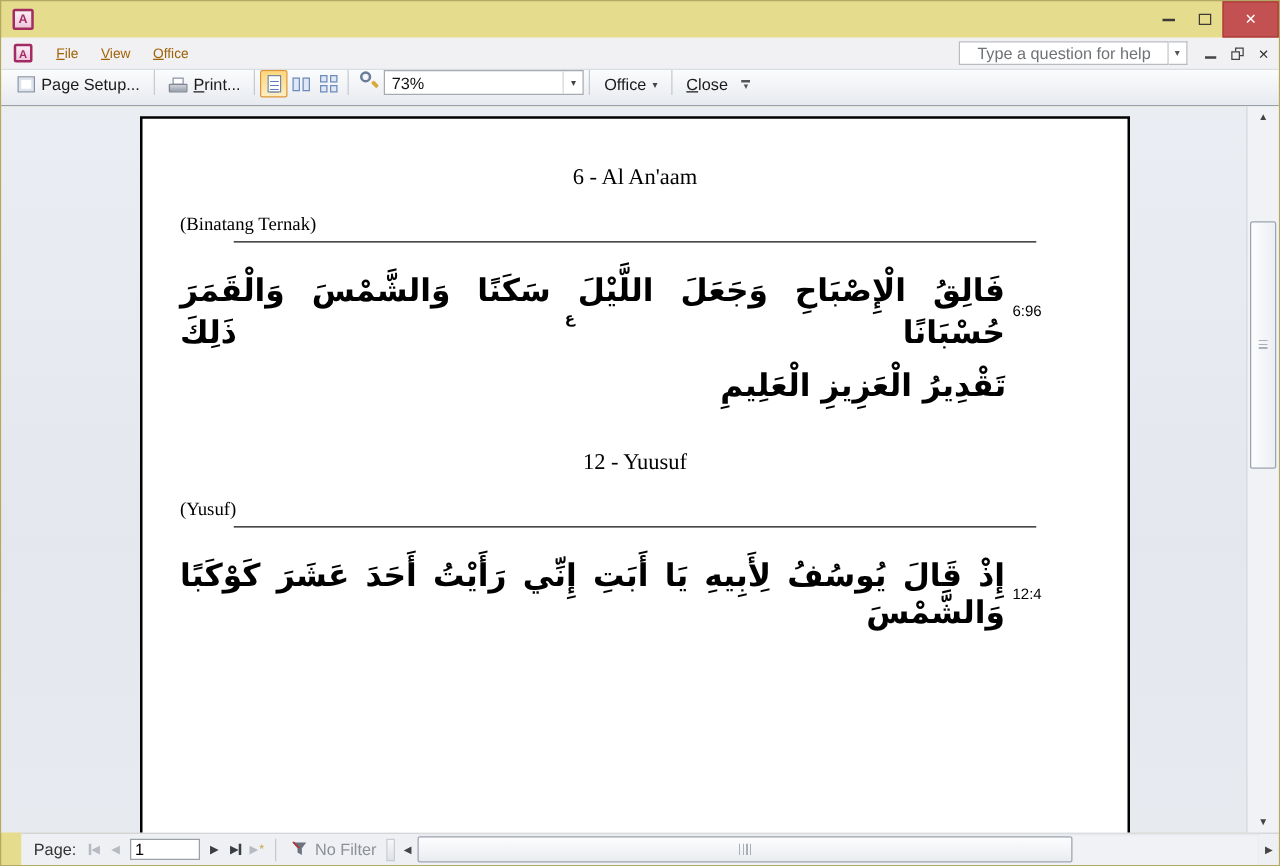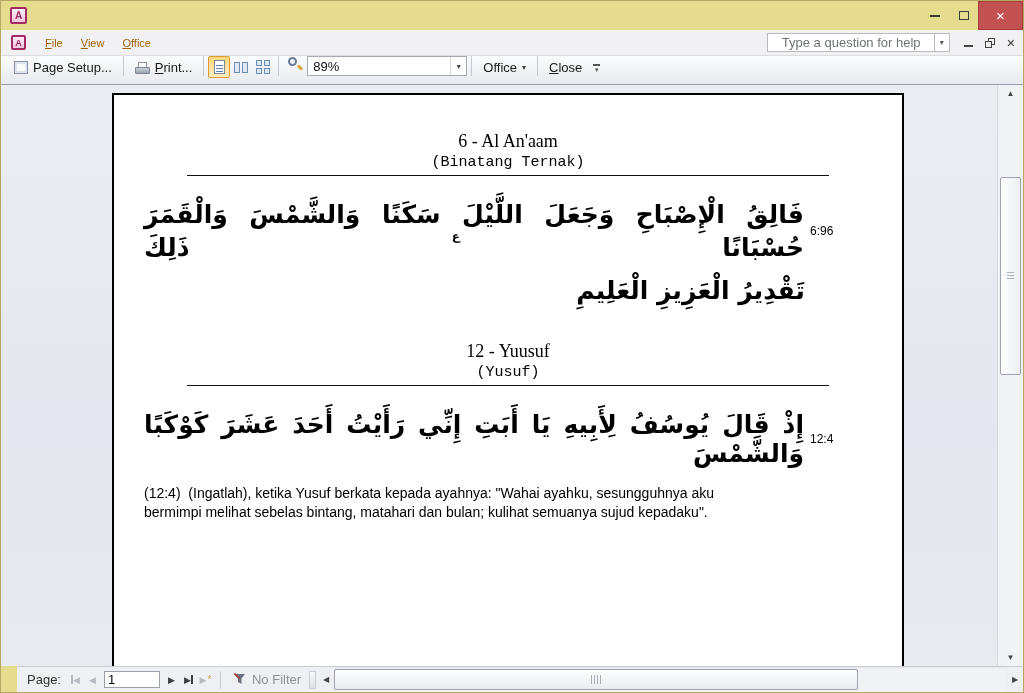--- a/index.html
+++ b/index.html
@@ -57,21 +57,21 @@
   .drop-arrow { font-size:8px; color:#444; }
   .tb-overflow { display:flex; flex-direction:column; align-items:center; margin:8px 0 0 4px; color:#555; }
   .tb-overflow .bar { width:7px; height:2px; background:#555; margin-bottom:1px; }
   .tb-overflow .chev { font-size:7px; line-height:5px; }
 
   
   .preview { position:relative; flex:1; background:linear-gradient(180deg,#eaedf2 0%,#e4e7ed 60%,#e7eaef 100%); overflow:hidden; }
   .page { position:absolute; left:111px; top:8px; width:792px; height:700px; background:#fff; border:2px solid #000; padding:0 30px; }
 
   .sec-title { margin-top:36px; text-align:center; font-family:"Liberation Serif","DejaVu Serif",serif; font-size:18px; color:#000; }
-  .sec-sub { margin-top:2px; text-align:center; font-family:Liberation Mono, monospace; font-size:15px; color:#000; }
+  .sec-sub { margin-top:20px; font-family:Liberation Serif, serif; font-size:15px; color:#000; }
   .rule { border-top:1.5px solid #111; margin:4px 43px 0 43px; }
   .verse-row { display:flex; align-items:center; margin-top:24px; min-height:52px; }
   .arabic { font-family:"DejaVu Sans",sans-serif; font-weight:700; font-size:25px; color:#000; direction:rtl; }
   .verse-row .arabic { flex:1; text-align:justify; text-align-last:justify; }
   .pause { font-size:12px; vertical-align:16px; }
   .verse-marker { width:28px; margin:0 34px 0 6px; font-size:12px; font-weight:400; color:#000; font-family:"Liberation Sans",sans-serif; align-self:center; text-align:left; }
   .arabic-l2 { margin:14px 67px 0 0; text-align:right; }
   .arabic-l2.center { text-align:center; }
   .translation { margin-top:16px; width:604px; font-size:14px; line-height:18.5px; color:#000; white-space:pre-wrap; }
 
@@ -172,21 +172,21 @@
           <i></i>
           <i></i>
         </span>
       </div>
     <div class="tb-sep"></div>
     <div class="icon-zoom">
         <span class="lens"></span>
         <span class="handle"></span>
       </div>
     <div class="combo">
-      <span class="val">89%</span>
+      <span class="val">73%</span>
       <span class="drop">▾</span>
     </div>
     <div class="tb-sep"></div>
     <div class="tb-btn">
       <span>Office</span>
       <span class="drop-arrow">▾</span>
     </div>
     <div class="tb-sep"></div>
     <div class="tb-btn">
       <span class="u-first">Close</span>
@@ -209,21 +209,20 @@
       </div>
       <div class="arabic arabic-l2">تَقْدِيرُ الْعَزِيزِ الْعَلِيمِ</div>
 
       <div class="sec-title">12 - Yuusuf</div>
       <div class="sec-sub">(Yusuf)</div>
       <div class="rule"></div>
       <div class="verse-row">
         <div class="arabic">إِذْ قَالَ يُوسُفُ لِأَبِيهِ يَا أَبَتِ إِنِّي رَأَيْتُ أَحَدَ عَشَرَ كَوْكَبًا وَالشَّمْسَ</div>
         <div class="verse-marker">12:4</div>
       </div>
-      <div class="translation">(12:4)  (Ingatlah), ketika Yusuf berkata kepada ayahnya: "Wahai ayahku, sesungguhnya aku bermimpi melihat sebelas bintang, matahari dan bulan; kulihat semuanya sujud kepadaku".</div>
 
     </div>
 
     <div class="vscroll">
       <div class="vs-btn">▲</div>
       <div class="vs-track">
         <div class="vs-thumb">
             <span class="vs-grip"></span>
           </div>
       </div>

